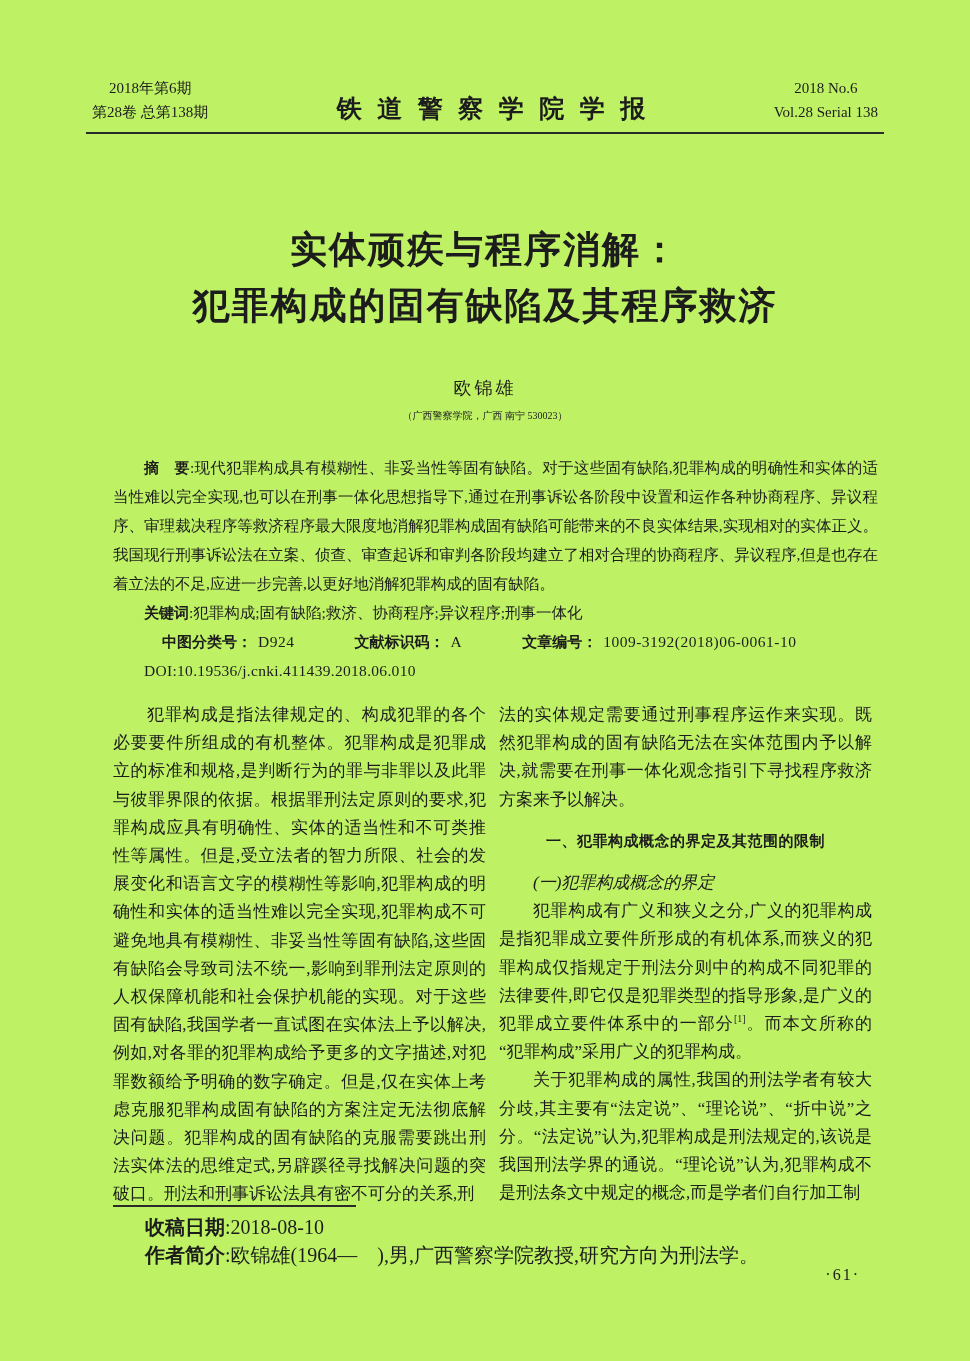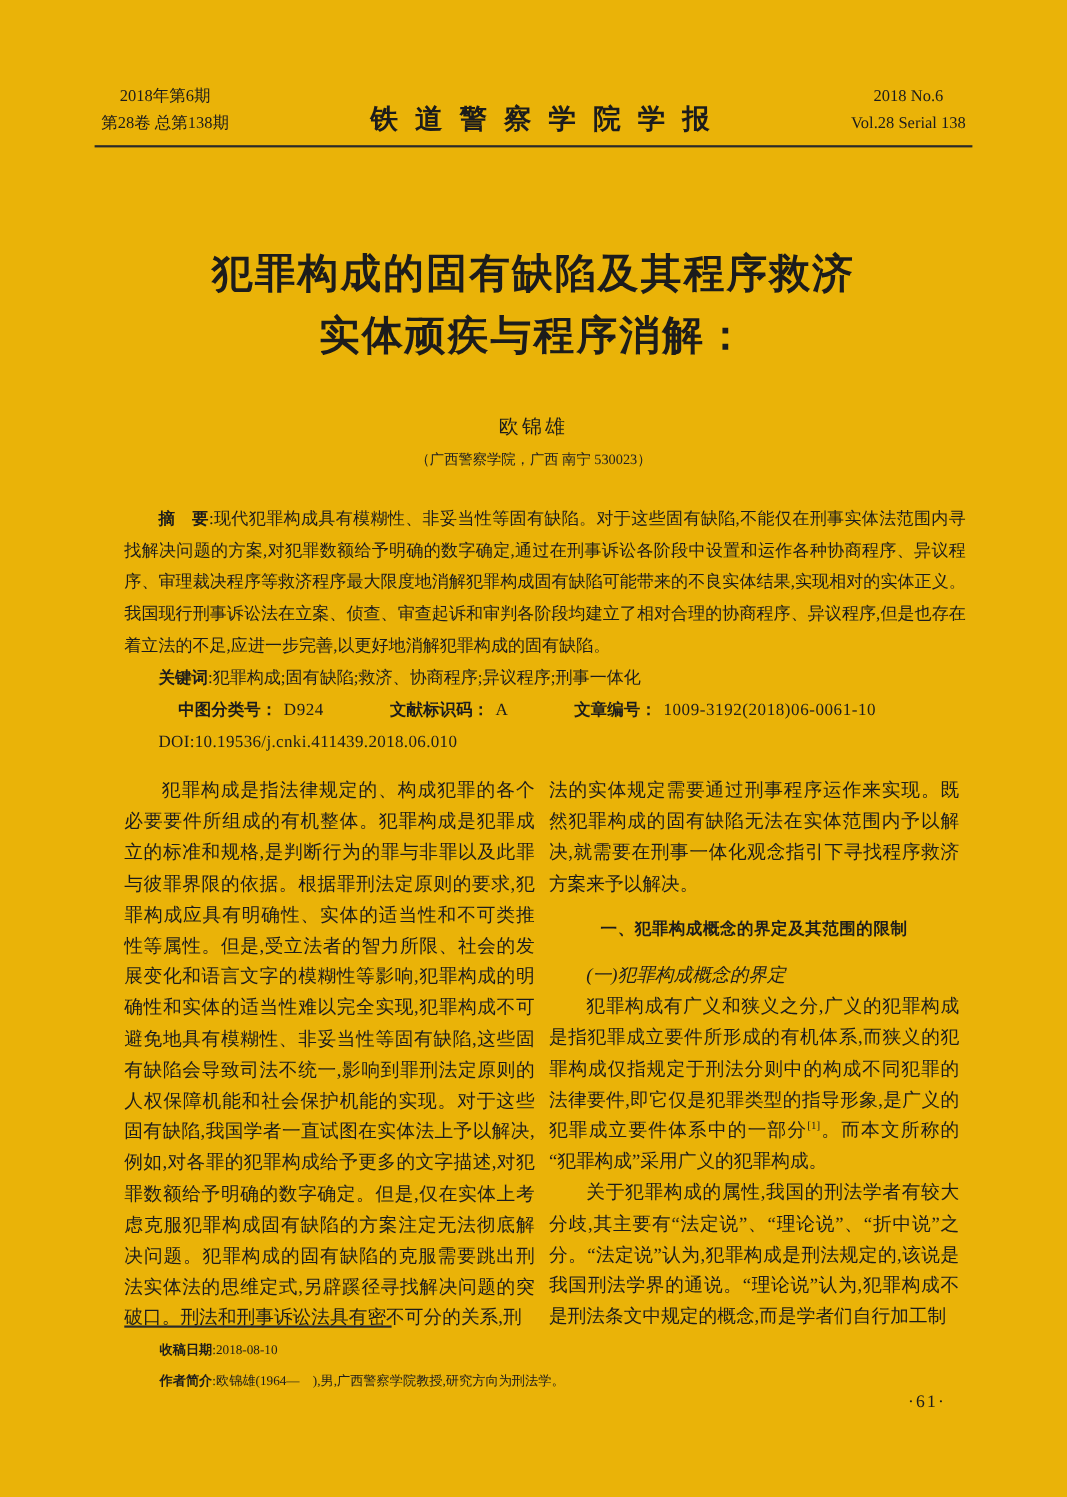--- a/index.html
+++ b/index.html
@@ -1,20 +1,20 @@
 <!DOCTYPE html>
 <html lang="zh"><head>
 <meta charset="utf-8">
 <style>
   html,body{margin:0;padding:0;background:#f2f2f2;}
   .page{
     position:relative;
     width:970px;height:1361px;
     margin:0 auto;
-    background:#eab308;
+    background:#bef264;
     color:#1c1c1c;
     font-family:"Liberation Serif","DejaVu Serif",serif;
     overflow:hidden;
     box-sizing:border-box;
   }
   
   .journal-header{
     display:flex;
     justify-content:space-between;
     align-items:flex-end;
@@ -48,21 +48,21 @@
   }
   .author-name{
     margin-top:42px;
     text-align:center;
     font-size:18px;
     letter-spacing:3px;
   }
   .author-affiliation{
     margin-top:9px;
     text-align:center;
-    font-size:13px;
+    font-size:10px;
     color:#222;
   }
   
   .meta{
     margin:30px 92px 0 113px;
     font-size:15.5px;
     line-height:29px;
     text-align:justify;
   }
   .meta p{margin:0;text-indent:2em;}
@@ -96,21 +96,21 @@
     font-size:15px;
     letter-spacing:0.5px;
   }
   .subsection{font-style:italic;}
   sup.fnref{font-size:10px;line-height:0;}
   
   .footnote{
     position:absolute;
     left:113px;right:92px;
     top:1205px;
-    font-size:12px;
+    font-size:20px;
     line-height:28px;
   }
   .fn-rule{
     width:243px;
     border-top:2px solid #2a2a2a;
     margin-bottom:6px;
   }
   .footnote p{margin:0;padding-left:32px;}
   .footnote .label{
     font-weight:700;
@@ -138,29 +138,29 @@
       <div class="jh-name-cn">铁道警察学院学报</div>
     </div>
     <div class="jh-side right">
       <div>2018 No.6</div>
       <div>Vol.28 Serial 138</div>
     </div>
   </header>
   <div class="header-rule"></div>
 
   <h1 class="article-title">
+    <div>实体顽疾与程序消解：</div>
     <div>犯罪构成的固有缺陷及其程序救济</div>
-    <div>实体顽疾与程序消解：</div>
   </h1>
 
   <div class="author-name">欧锦雄</div>
   <div class="author-affiliation">（广西警察学院，广西 南宁 530023）</div>
 
   <section class="meta">
-    <p><span class="label">摘　要</span><span>:现代犯罪构成具有模糊性、非妥当性等固有缺陷。对于这些固有缺陷,不能仅在刑事实体法范围内寻找解决问题的方案,对犯罪数额给予明确的数字确定,通过在刑事诉讼各阶段中设置和运作各种协商程序、异议程序、审理裁决程序等救济程序最大限度地消解犯罪构成固有缺陷可能带来的不良实体结果,实现相对的实体正义。我国现行刑事诉讼法在立案、侦查、审查起诉和审判各阶段均建立了相对合理的协商程序、异议程序,但是也存在着立法的不足,应进一步完善,以更好地消解犯罪构成的固有缺陷。</span></p>
+    <p><span class="label">摘　要</span><span>:现代犯罪构成具有模糊性、非妥当性等固有缺陷。对于这些固有缺陷,犯罪构成的明确性和实体的适当性难以完全实现,也可以在刑事一体化思想指导下,通过在刑事诉讼各阶段中设置和运作各种协商程序、异议程序、审理裁决程序等救济程序最大限度地消解犯罪构成固有缺陷可能带来的不良实体结果,实现相对的实体正义。我国现行刑事诉讼法在立案、侦查、审查起诉和审判各阶段均建立了相对合理的协商程序、异议程序,但是也存在着立法的不足,应进一步完善,以更好地消解犯罪构成的固有缺陷。</span></p>
     <p><span class="label">关键词</span><span>:犯罪构成;固有缺陷;救济、协商程序;异议程序;刑事一体化</span></p>
     <p class="clc-line"><span class="label">中图分类号：</span><span class="value">D924</span><span class="label">文献标识码：</span><span class="value">A</span><span class="label">文章编号：</span><span class="value">1009-3192(2018)06-0061-10</span></p>
     <p class="doi-line">DOI:10.19536/j.cnki.411439.2018.06.010</p>
   </section>
 
   <main class="body-columns">
     <div class="col">
       <p class="indent">犯罪构成是指法律规定的、构成犯罪的各个必要要件所组成的有机整体。犯罪构成是犯罪成立的标准和规格,是判断行为的罪与非罪以及此罪与彼罪界限的依据。根据罪刑法定原则的要求,犯罪构成应具有明确性、实体的适当性和不可类推性等属性。但是,受立法者的智力所限、社会的发展变化和语言文字的模糊性等影响,犯罪构成的明确性和实体的适当性难以完全实现,犯罪构成不可避免地具有模糊性、非妥当性等固有缺陷,这些固有缺陷会导致司法不统一,影响到罪刑法定原则的人权保障机能和社会保护机能的实现。对于这些固有缺陷,我国学者一直试图在实体法上予以解决,例如,对各罪的犯罪构成给予更多的文字描述,对犯罪数额给予明确的数字确定。但是,仅在实体上考虑克服犯罪构成固有缺陷的方案注定无法彻底解决问题。犯罪构成的固有缺陷的克服需要跳出刑法实体法的思维定式,另辟蹊径寻找解决问题的突破口。刑法和刑事诉讼法具有密不可分的关系,刑</p>
     </div>
     <div class="col">

